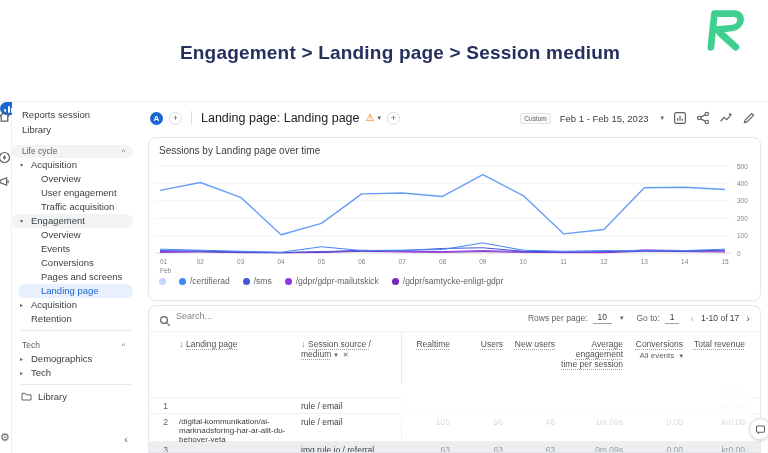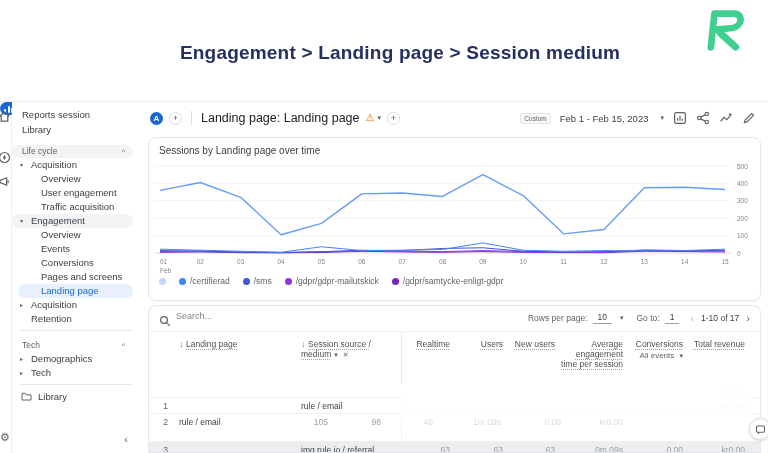--- a/index.html
+++ b/index.html
@@ -346,20 +346,21 @@
               <div class="cell-source" data-interactable="false">rule / email</div>
               <div class="mc mc0" data-interactable="false"></div>
               <div class="mc mc1" data-interactable="false"></div>
               <div class="mc mc2" data-interactable="false"></div>
               <div class="mc mc3" data-interactable="false"></div>
               <div class="mc mc4" data-interactable="false"></div>
               <div class="mc mc5" data-interactable="false">kr0.00</div>
             </div>
             <div class="trow r2" data-interactable="false">
               <div class="cell-num" data-interactable="false">2</div>
+              <div class="cell-landing" data-interactable="false">/digital-kommunikation/ai-marknadsforing-har-ar-allt-du-behover-veta</div>
               <div class="cell-source" data-interactable="false">rule / email</div>
               <div class="mc mc0" data-interactable="false">105</div>
               <div class="mc mc1" data-interactable="false">96</div>
               <div class="mc mc2" data-interactable="false">46</div>
               <div class="mc mc3" data-interactable="false">1m 09s</div>
               <div class="mc mc4" data-interactable="false">0.00</div>
               <div class="mc mc5" data-interactable="false">kr0.00</div>
             </div>
             <div class="trow r3 highlighted" data-interactable="false">
               <div class="cell-num" data-interactable="false">3</div>

